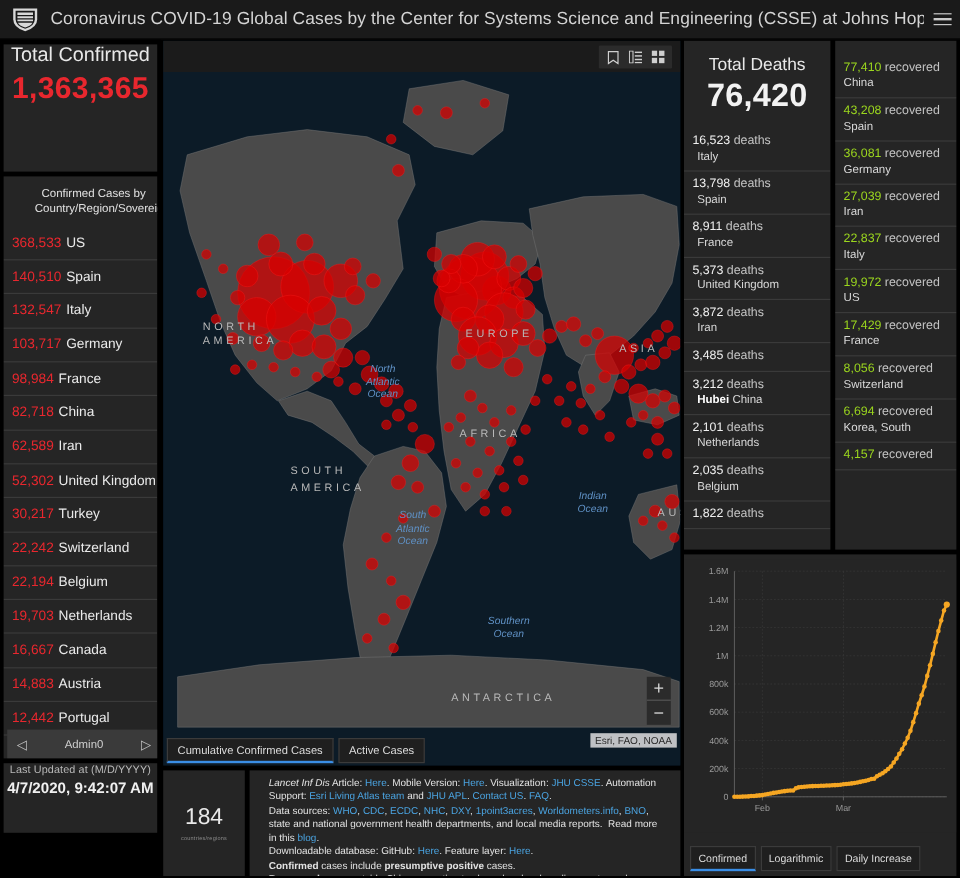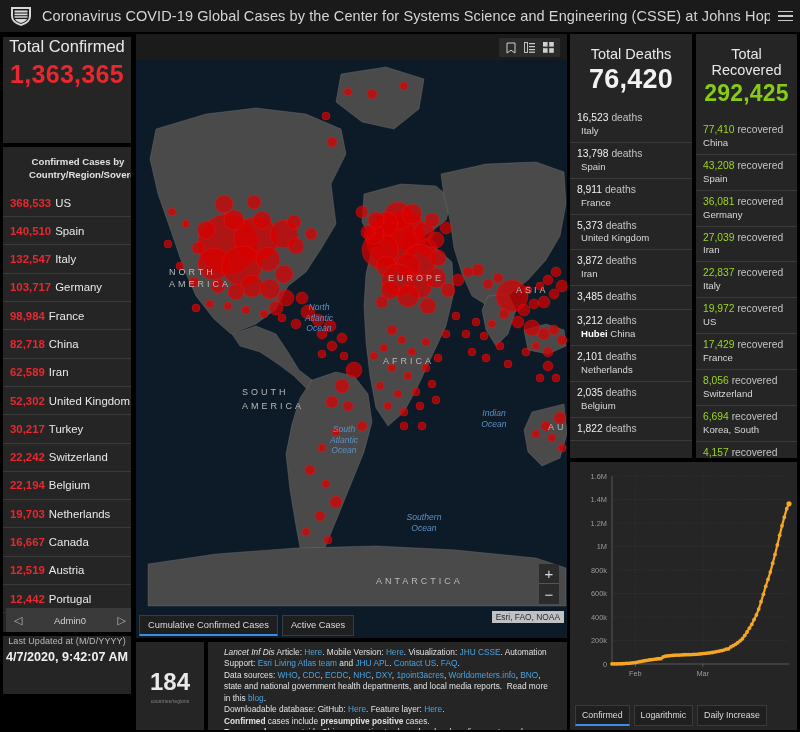--- a/index.html
+++ b/index.html
@@ -44,28 +44,28 @@
     display: flex; flex-direction: column; align-items: center; 
   }
   .tc-label { color: #e8e8e8; font-size: 16.5px; font-weight: 400; }
   .tc-value { color: #e8272e; font-size: 25px; font-weight: 700; margin-top: 4px; letter-spacing: .3px; }
 
   .cc-panel {
     margin: 4px 3px 0 3px; height: 485px; position: relative; overflow: hidden;
   }
   .cc-header {
     padding: 9px 4px 7px 4px; text-align: center;
-    color: #e0e0e0; font-size: 9.6px; font-weight: 700; line-height: 1.35; margin-left: 22px;
+    color: #e0e0e0; font-size: 9.6px; font-weight: 400; line-height: 1.35; margin-left: 22px;
   }
   .cc-list { position: relative; }
   .cc-row {
     height: 28.3px; display: flex; align-items: center; padding-left: 7px;
     border-bottom: 1px solid #3a3a3a; font-size: 11.4px; white-space: nowrap;
   }
-  .cc-num { color: #e8272e; font-weight: 700; margin-right: 4px; }
+  .cc-num { color: #e8272e; font-weight: 400; margin-right: 4px; }
   .cc-name { color: #eaeaea; }
 
   .admin-bar {
     position: absolute; left: 3px; bottom: 0; width: 128px; height: 24px;
     background: #3a3a3a; display: flex; align-items: center; justify-content: space-between;
     padding: 0 8px; color: #cfcfcf; font-size: 9.5px;
   }
   .admin-bar .arrow { font-size: 11px; color: #bdbdbd; }
   .admin-bar .admin-label { flex: 1; text-align: center; }
 
@@ -123,21 +123,21 @@
 
   
   .footer {
     position: absolute; left: 136px; top: 642px; width: 431px; height: 88px;
     background: #000; display: flex;
   }
   .countries-box {
     width: 68px; background: #252525; display: flex; flex-direction: column;
     align-items: center; justify-content: center; margin-right: 4px;
   }
-  .cb-num { color: #e9e9e9; font-size: 24px; font-weight: 700; }
+  .cb-num { color: #e9e9e9; font-size: 19px; font-weight: 400; }
   .cb-label { color: #8a8a8a; font-size: 4.6px; margin-top: 3px; letter-spacing: .2px; }
   .notes {
     flex: 1; background: #252525; padding: 5px 16px; color: #e2e2e2;
     font-size: 8.3px; line-height: 1.38; overflow: hidden;
   }
   .notes a { color: #4aa3e0; text-decoration: none; }
   .notes b { font-weight: 700; }
   .notes i { font-style: italic; }
 
   
@@ -264,21 +264,21 @@
           </div>
           <div class="cc-row">
             <span class="cc-num">19,703</span>
             <span class="cc-name">Netherlands</span>
           </div>
           <div class="cc-row">
             <span class="cc-num">16,667</span>
             <span class="cc-name">Canada</span>
           </div>
           <div class="cc-row">
-            <span class="cc-num">12,519</span>
+            <span class="cc-num">14,883</span>
             <span class="cc-name">Austria</span>
           </div>
           <div class="cc-row">
             <span class="cc-num">12,442</span>
             <span class="cc-name">Portugal</span>
           </div>
           <div class="cc-row">
             <span class="cc-num">12,240</span>
             <span class="cc-name">Brazil</span>
           </div>
@@ -569,24 +569,20 @@
           <div class="sr-line1"><span class="sr-num">2,035</span> <span class="sr-unit">deaths</span></div>
           <div class="sr-line2">Belgium</div>
         </div>
         <div class="stat-row">
           <div class="sr-line1"><span class="sr-num">1,822</span> <span class="sr-unit">deaths</span></div>
         </div>
       </div>
   </div>
 
   <div class="recov-col">
-    <div class="stat-head">
-      <div class="sh-label">Total Recovered</div>
-      <div class="sh-value">292,425</div>
-    </div>
     <div class="stat-list" id="recov-list">
         <div class="stat-row">
           <div class="sr-line1"><span class="sr-num">77,410</span> <span class="sr-unit">recovered</span></div>
           <div class="sr-line2">China</div>
         </div>
         <div class="stat-row">
           <div class="sr-line1"><span class="sr-num">43,208</span> <span class="sr-unit">recovered</span></div>
           <div class="sr-line2">Spain</div>
         </div>
         <div class="stat-row">

